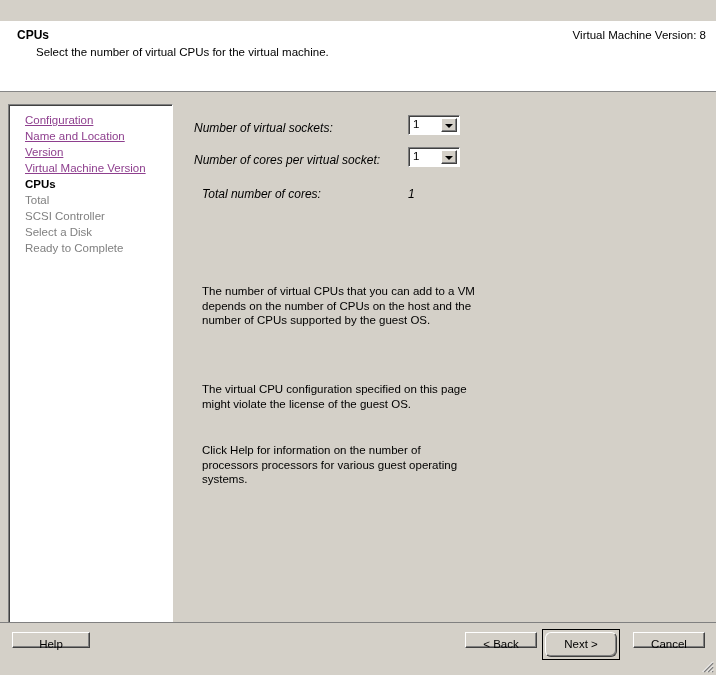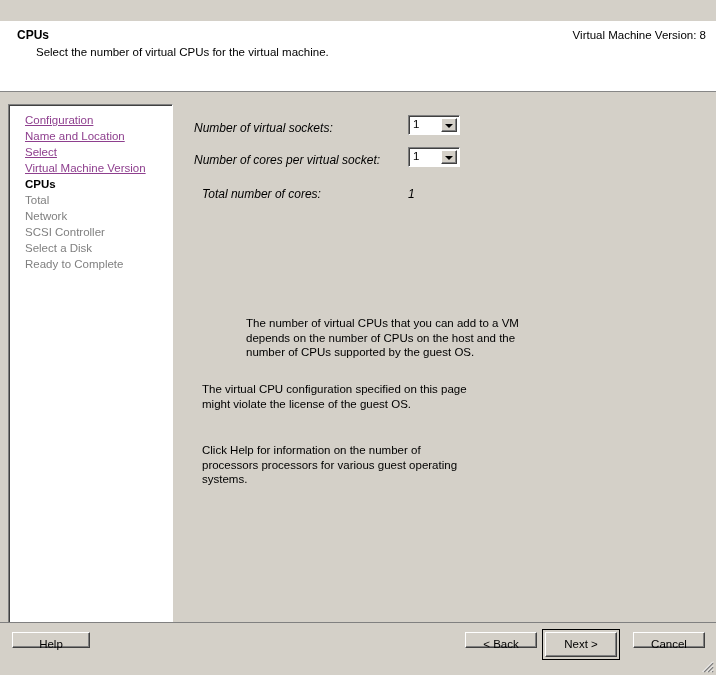--- a/index.html
+++ b/index.html
@@ -224,21 +224,21 @@
   }
 
   .para {
     position: absolute;
     left: 22px;
     width: 275px;
     font-size: 11.5px;
     line-height: 14.5px;
     color: #000;
   }
-  .para-1 { top: 224px; margin-left: 44px; }
+  .para-1 { top: 192px; }
   .para-2 { top: 290px; }
   .para-3 { top: 351px; }
 
   
   .footer {
     position: absolute;
     left: 0; top: 622px;
     width: 716px;
     height: 53px;
     background: #d4d0c8;
@@ -269,21 +269,21 @@
   .btn-next-wrap {
     position: absolute;
     left: 542px; top: 6px;
     width: 78px; height: 31px;
     border: 1px solid #000000;
     box-sizing: border-box;
   }
   .btn-next {
     position: absolute;
     left: 2px; top: 2px;
-    width: 72px; height: 25px;
+    width: 72px; height: 25px; border-radius: 6px;
   }
   .grip {
     position: absolute;
     right: 2px; bottom: 2px;
     width: 14px; height: 14px;
   }
 </style>
 </head>
 <body>
 
@@ -294,25 +294,24 @@
     <div class="header-title">CPUs</div>
     <div class="header-sub">Select the number of virtual CPUs for the virtual machine.</div>
     <div class="header-version">Virtual Machine Version: 8</div>
   </div>
 
   <div class="body-area">
 
     <div class="sidebar">
       <div class="nav-item done">Configuration</div>
       <div class="nav-item done">Name and Location</div>
-      <div class="nav-item done">Select</div>
+      <div class="nav-item done">Version</div>
       <div class="nav-item done">Virtual Machine Version</div>
       <div class="nav-item current">CPUs</div>
       <div class="nav-item todo">Total</div>
-      <div class="nav-item todo">Network</div>
       <div class="nav-item todo">SCSI Controller</div>
       <div class="nav-item todo">Select a Disk</div>
       <div class="nav-item todo">Ready to Complete</div>
     </div>
 
     <div class="content">
 
       <div class="form-label lbl-sockets">Number of virtual sockets:</div>
       <div class="combo combo-sockets">
         <span class="combo-value">1</span>

